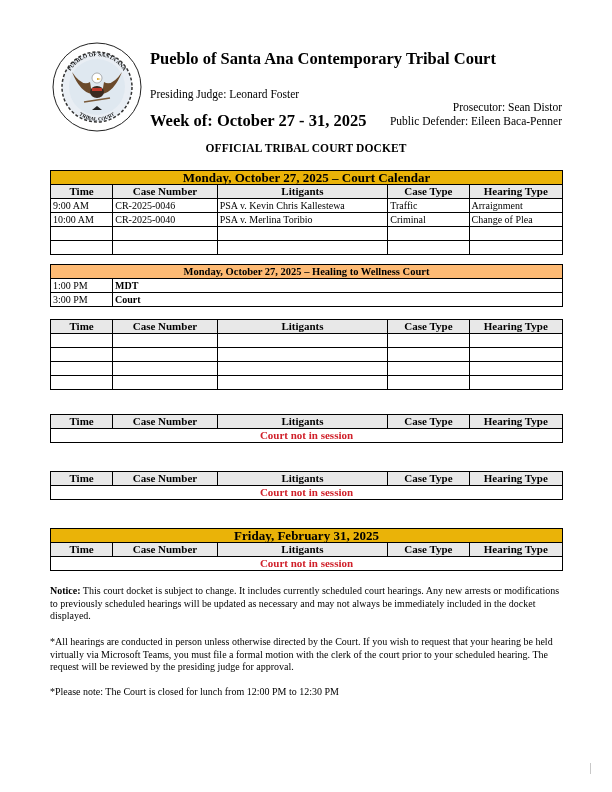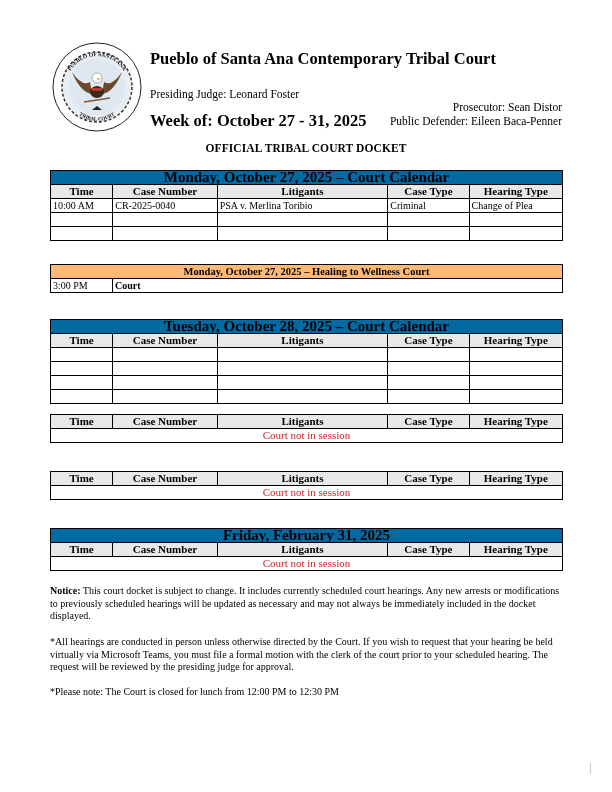--- a/index.html
+++ b/index.html
@@ -13,26 +13,26 @@
   .hdr-judge { position: absolute; left: 150px; top: 87px; font-size: 11.5px; line-height: 14px; }
 
   .hdr-right { position: absolute; right: 50px; top: 100px; text-align: right; font-size: 11.5px; line-height: 14px; }
 
   .doc-title { position: absolute; left: 0; width: 612px; top: 142px; text-align: center;
                font-weight: bold; font-size: 11.5px; letter-spacing: 0.1px; }
 
   table.docket { position: absolute; left: 50px; width: 513px; border-collapse: collapse; table-layout: fixed; }
   table.docket td, table.docket th { border: 1px solid #000; font-size: 10px; line-height: 11px; padding: 1px 2px; height: 11px; white-space: nowrap; overflow: hidden; }
   table.docket th { font-weight: bold; text-align: center; font-size: 11px; }
-  table.docket tr.day-row th { background: #0369a1; font-size: 15px; }
+  table.docket tr.day-row th { background: #eab308; font-size: 13px; }
   table.docket tr.col-row th { background: #e8e8e8; }
   table.docket tr.hw-row th { background: #f6c3a8; font-size: 10.5px; }
   table.docket td.cell { font-size: 10px; }
   table.docket td.bold { font-weight: bold; }
-  table.docket td.closed { text-align: center; color: #d0202a; font-weight: normal; font-size: 11px; margin-left: 45px; }
+  table.docket td.closed { text-align: center; color: #d0202a; font-weight: bold; font-size: 11px; margin-left: 45px; }
 
   .notice { position: absolute; left: 50px; width: 515px; font-size: 10px; line-height: 12.5px; }
   .notice b { font-weight: bold; }
 
   .edge-mark { position: absolute; left: 590px; top: 763px; width: 1px; height: 11px; background: #c8c8c8; }
 </style>
 </head>
 <body>
 
 <svg class="seal" viewBox="0 0 90 90">
@@ -81,20 +81,27 @@
         <th colspan="5">Monday, October 27, 2025 – Court Calendar</th>
       </tr>
   <tr class="col-row">
     <th>Time</th>
     <th>Case Number</th>
     <th>Litigants</th>
     <th>Case Type</th>
     <th>Hearing Type</th>
   </tr>
   <tr>
+    <td class="cell">9:00 AM</td>
+    <td class="cell">CR-2025-0046</td>
+    <td class="cell">PSA v. Kevin Chris Kallestewa</td>
+    <td class="cell">Traffic</td>
+    <td class="cell">Arraignment</td>
+  </tr>
+  <tr>
     <td class="cell">10:00 AM</td>
     <td class="cell">CR-2025-0040</td>
     <td class="cell">PSA v. Merlina Toribio</td>
     <td class="cell">Criminal</td>
     <td class="cell">Change of Plea</td>
   </tr>
   <tr>
     <td class="cell"></td>
     <td class="cell"></td>
     <td class="cell"></td>
@@ -114,38 +121,39 @@
 <table class="docket" style="top:264px;">
   <colgroup>
       <col style="width:62px">
       <col>
     </colgroup>
   <tbody>
       <tr class="hw-row">
         <th colspan="2" style="background: #fdba74;">Monday, October 27, 2025 – Healing to Wellness Court</th>
       </tr>
   <tr>
+    <td class="cell">1:00 PM</td>
+    <td class="cell bold">MDT</td>
+  </tr>
+  <tr>
     <td class="cell">3:00 PM</td>
     <td class="cell bold">Court</td>
   </tr>
 </tbody>
   </table>
 
 <table class="docket" style="top:319px;">
   <colgroup>
       <col style="width:62px">
       <col style="width:104px">
       <col style="width:170px">
       <col style="width:81px">
       <col style="width:93px">
     </colgroup>
   <tbody>
-      <tr class="day-row">
-        <th colspan="5">Tuesday, October 28, 2025 – Court Calendar</th>
-      </tr>
   <tr class="col-row">
     <th>Time</th>
     <th>Case Number</th>
     <th>Litigants</th>
     <th>Case Type</th>
     <th>Hearing Type</th>
   </tr>
   <tr>
         <td class="cell"></td>
         <td class="cell"></td>

